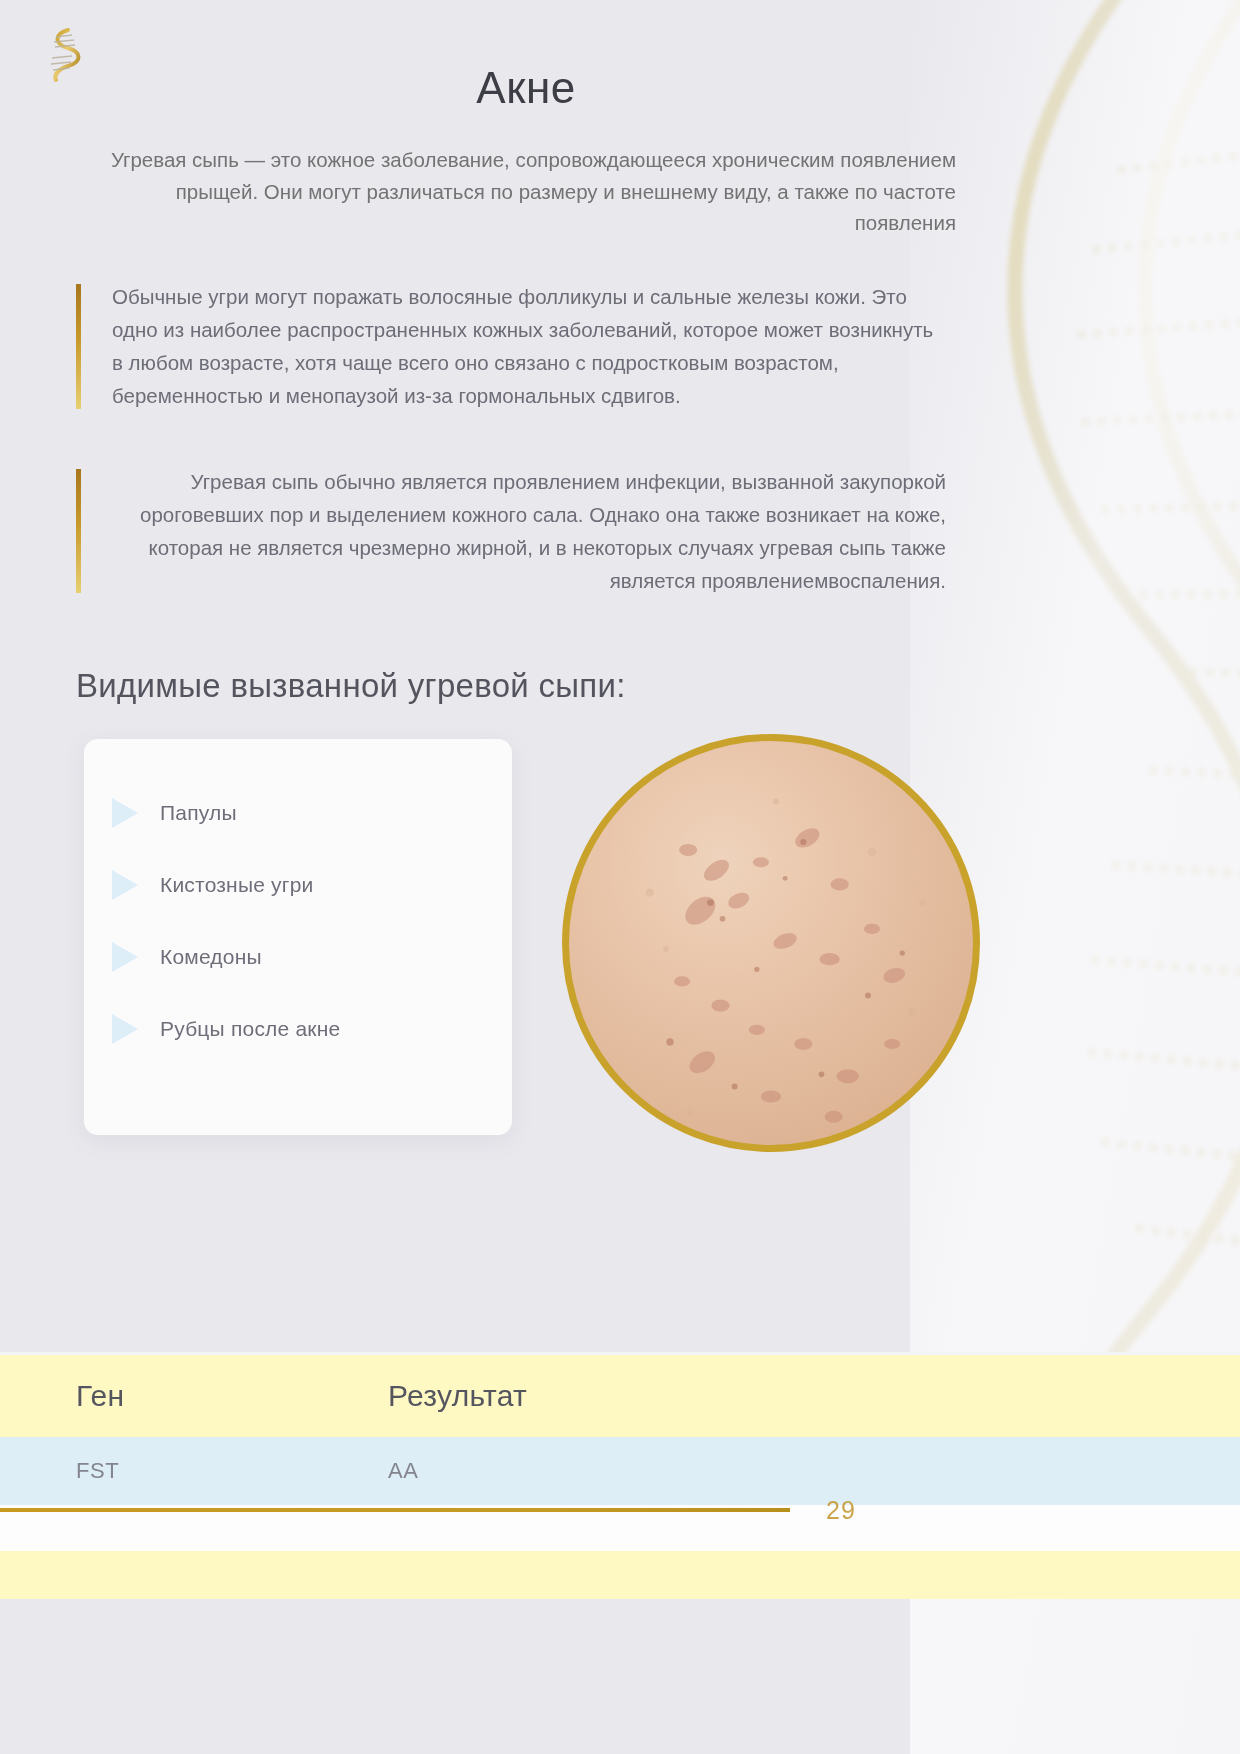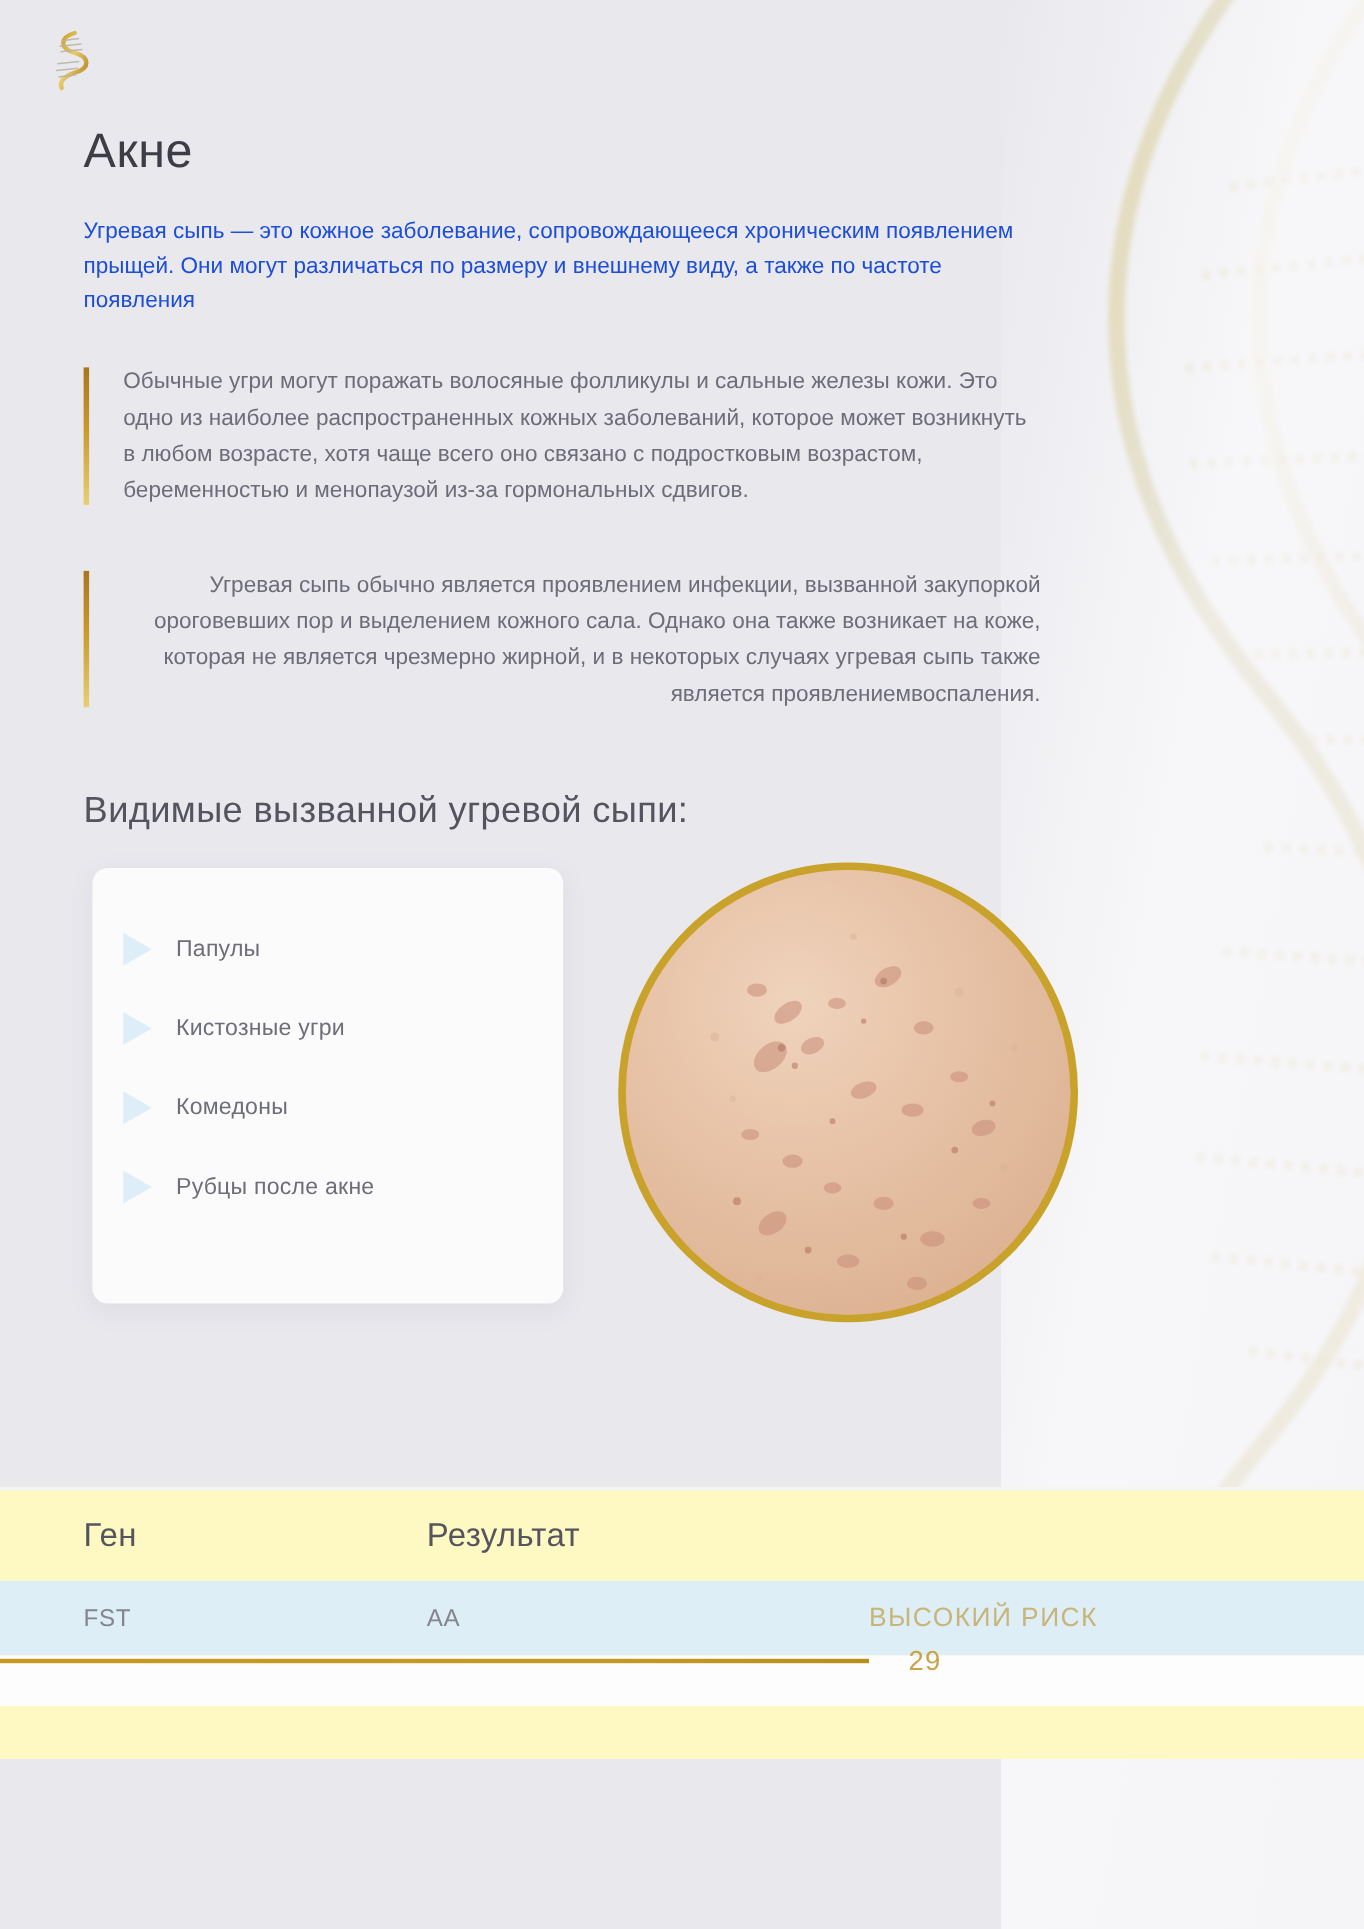--- a/index.html
+++ b/index.html
@@ -62,31 +62,33 @@
     left: 76px;
     top: 0;
     width: 900px;
   }
 
   .page-title {
     font-size: 44px;
     font-weight: 300;
     color: #3d3d46;
     letter-spacing: 0.5px;
-    margin-top: 114px;
+    margin-top: 64px;
     line-height: 1.1;
+    text-align: center;
   }
 
   .intro {
     margin-top: 32px;
     font-size: 20.5px;
     font-weight: 300;
     line-height: 1.52;
-    color: #1d4ed8;
+    color: #737373;
     width: 880px;
+    text-align: right;
   }
 
   .quote {
     position: relative;
     margin-top: 42px;
     padding-left: 36px;
     font-size: 20.5px;
     font-weight: 300;
     line-height: 1.62;
     color: #6d6d78;
@@ -389,21 +391,20 @@
     <div class="table-strip-top"></div>
 
     <div class="table-row table-header-row">
       <div class="th col-gene">Ген</div>
       <div class="th col-result">Результат</div>
     </div>
 
     <div class="table-row data-row">
       <div class="td col-gene">FST</div>
       <div class="td col-geno">AA</div>
-      <div class="td-result col-result">ВЫСОКИЙ РИСК</div>
     </div>
 
     <div class="table-tail"></div>
   </div>
 
   <div class="footer">
     <div class="footer-rule"></div>
     <div class="page-number">29</div>
   </div>
 

